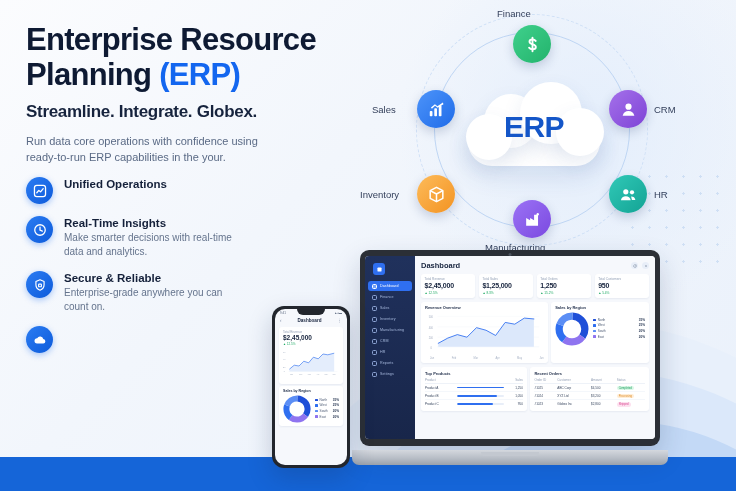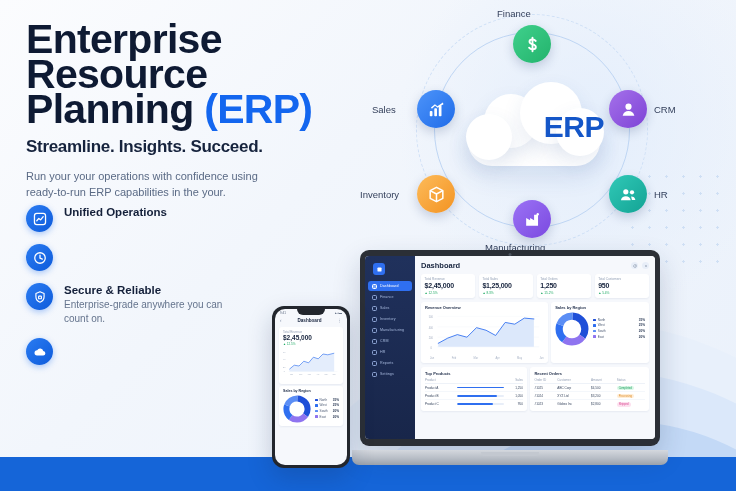--- a/index.html
+++ b/index.html
@@ -21,45 +21,45 @@
   .w4{width:400px;height:400px;left:440px;top:200px;background:#8fb8ee;}
   .bottom-band{position:absolute;left:0;bottom:0;width:736px;height:34px;background:#1565d8;}
   .dots{position:absolute;right:8px;top:168px;width:104px;height:108px;
     background-image:radial-gradient(#c5d9f2 1.2px, transparent 1.3px);
     background-size:17px 17px;opacity:.75;pointer-events:none;}
   .soft-glow{position:absolute;right:-40px;top:-60px;width:380px;height:380px;border-radius:50%;
     background:radial-gradient(circle,#e4eefc 0%,rgba(236,244,253,0) 70%);pointer-events:none;}
 
   
   .left{position:absolute;left:26px;top:22px;width:330px;}
-  h1.headline{font-size:41px;line-height:35px;font-weight:bold;color:#0e1a33;letter-spacing:-0.7px;}
+  h1.headline{font-size:31px;line-height:35px;font-weight:bold;color:#0e1a33;letter-spacing:-0.7px;}
   h1.headline .erp{color:#1366ef;}
   .subhead{margin-top:10px;font-size:17px;font-weight:bold;color:#16233d;letter-spacing:-0.3px;}
   .lede{margin-top:11px;font-size:11px;line-height:16px;color:#5a6a85;max-width:258px;}
 
-  .features{margin-top:5px;}
+  .features{margin-top:12px;}
   .feature{display:flex;gap:11px;margin-bottom:12px;align-items:flex-start;}
   .f-icon{width:27px;height:27px;border-radius:50%;flex:0 0 27px;
      background:linear-gradient(135deg,#2b7cf2,#0d5bdb);display:flex;align-items:center;justify-content:center;
      box-shadow:0 2px 6px rgba(19,102,239,.35);}
   .f-icon svg{width:14px;height:14px;}
   .f-body{padding-top:1px;}
   .f-title{font-size:11.5px;font-weight:bold;color:#14203a;}
   .f-desc{font-size:10px;line-height:14px;color:#65748d;margin-top:2px;max-width:170px;}
 
   
   .diagram{position:absolute;left:356px;top:4px;width:372px;height:250px;}
   .ring{position:absolute;left:78px;top:28px;width:196px;height:196px;border-radius:50%;
         border:1px solid #bfd6f4;}
   .ring.r2{left:60px;top:10px;width:232px;height:232px;border:1px dashed #cfe0f6;}
   .cloud{position:absolute;left:108px;top:76px;width:140px;height:92px;}
   .cloud .lobe{position:absolute;background:#fff;border-radius:50%;box-shadow:0 8px 20px rgba(40,80,150,.10);}
   .cloud .base{position:absolute;left:4px;bottom:6px;width:132px;height:48px;background:#fff;border-radius:24px;
      box-shadow:0 10px 24px rgba(40,80,150,.12);}
-  .erp-label{position:absolute;left:0;top:30px;width:140px;text-align:right;
+  .erp-label{position:absolute;left:0;top:30px;width:140px;text-align:center;
      font-size:30px;font-weight:bold;color:#1456c8;letter-spacing:-0.5px;z-index:4;}
   .node{position:absolute;width:38px;height:38px;border-radius:50%;display:flex;align-items:center;justify-content:center;
      box-shadow:0 4px 11px rgba(35,60,110,.22);}
   .node svg{width:19px;height:19px;}
   .node-label{position:absolute;font-size:9.5px;color:#35415c;font-weight:normal;white-space:nowrap;}
 
   
   .laptop{position:absolute;left:352px;top:250px;width:316px;height:215px;}
   .lid{position:absolute;left:8px;top:0;width:300px;height:196px;background:#2b2f36;border-radius:9px;
       padding:6px 5px 7px;box-shadow:0 12px 28px rgba(20,40,80,.20);}
@@ -140,23 +140,23 @@
     <div class="wave w3"></div>
       <div class="wave w4"></div>
   </div>
   <div class="bottom-band"></div>
 
   <div class="left">
     <h1 class="headline">
       <span>Enterprise Resource</span><br>
       <span>Planning </span><span class="erp">(ERP)</span>
     </h1>
-    <div class="subhead">Streamline. Insights. Succeed.</div>
+    <div class="subhead">Streamline. Integrate. Globex.</div>
     <div class="lede">
-      <span>Run your your operations with confidence using</span>
+      <span>Run data core operations with confidence using</span>
       <span>ready-to-run ERP capabilities in the your.</span>
     </div>
 
     <div class="features">
 
       <div class="feature">
         <div class="f-icon">
           <svg viewBox="0 0 24 24" fill="none" stroke="#fff" stroke-width="2.2" stroke-linecap="round" stroke-linejoin="round">
             <rect x="2.5" y="2.5" width="19" height="19" rx="4"></rect>
               <polyline points="6.5,15 10,11 13,13.5 17.5,8"></polyline>
@@ -166,20 +166,27 @@
           <div class="f-title">Unified Operations</div>
         </div>
       </div>
 
       <div class="feature">
         <div class="f-icon">
           <svg viewBox="0 0 24 24" fill="none" stroke="#fff" stroke-width="2.2" stroke-linecap="round">
             <circle cx="12" cy="12" r="9"></circle>
               <polyline points="12,7 12,12 16,14"></polyline>
           </svg>
+        </div>
+        <div class="f-body">
+          <div class="f-title">Real-Time Insights</div>
+          <div class="f-desc">
+            <span>Make smarter decisions with</span>
+            <span>real-time data and analytics.</span>
+          </div>
         </div>
       </div>
 
       <div class="feature">
         <div class="f-icon">
           <svg viewBox="0 0 24 24" fill="none" stroke="#fff" stroke-width="2" stroke-linejoin="round">
             <path d="M12 3l7 3v5.5c0 4.3-2.9 7.8-7 9.5-4.1-1.7-7-5.2-7-9.5V6z"></path>
             <rect x="9.6" y="10.5" width="4.8" height="4.5" rx="1"></rect>
           </svg>
         </div>

